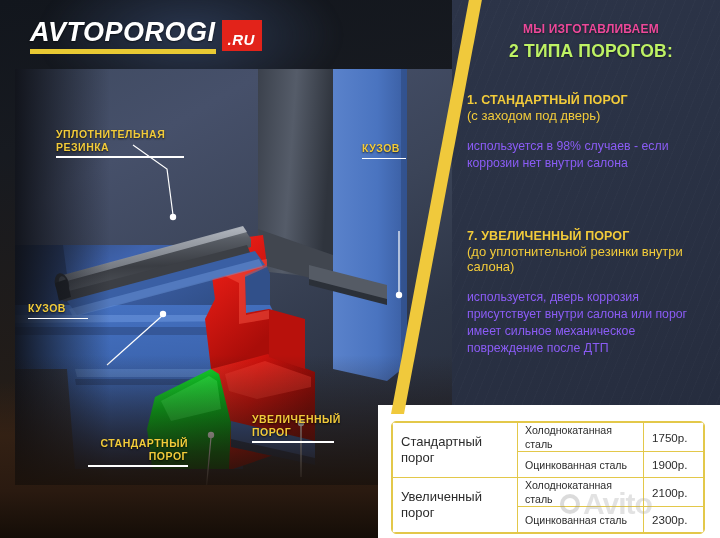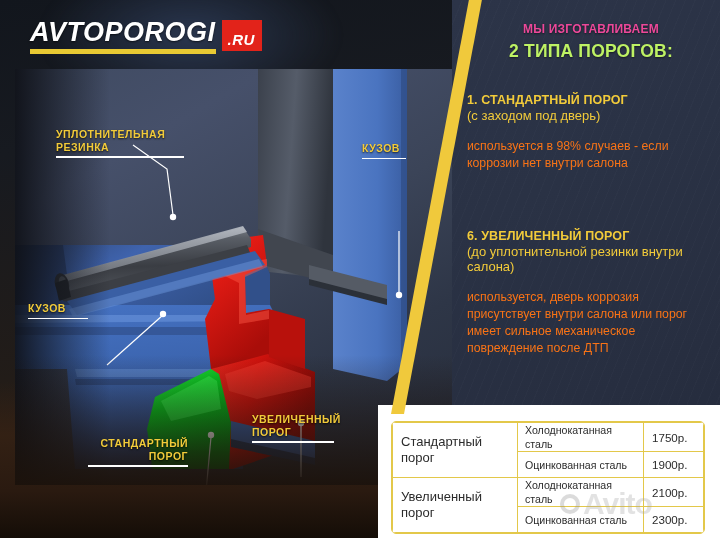--- a/index.html
+++ b/index.html
@@ -60,21 +60,21 @@
 
   #headline{position:absolute;left:471px;top:18px;width:240px;text-align:center;z-index:9;}
   #hl1{color:#ec4899;font-size:12px;font-weight:bold;letter-spacing:.2px;line-height:22px;
        text-shadow:0 1px 2px rgba(0,0,0,.5);}
   #hl2{color:#bef264;font-size:17.5px;font-weight:bold;letter-spacing:.2px;line-height:22px;
        text-shadow:0 1px 2px rgba(0,0,0,.5);}
 
   .block{position:absolute;z-index:9;width:234px;left:467px;}
   .b-title{color:#f2cb3a;font-size:12.5px;font-weight:bold;line-height:16px;letter-spacing:.1px;}
   .b-sub{color:#f2cb3a;font-size:13px;line-height:15px;}
-  .b-body{color:#f97316;font-size:12.3px;line-height:17px;margin-top:15px;}
+  .b-body{color:#8b5cf6;font-size:12.3px;line-height:17px;margin-top:15px;}
   #block1{top:92px;}
   #block2{top:228px;}
 
   
   #price-table{position:absolute;left:391px;top:421px;width:312px;z-index:10;
      border:1.5px solid #e3c84a;border-radius:5px;overflow:hidden;background:#fff;}
   table{border-collapse:collapse;width:100%;background:#fff;}
   td{border:1px solid #e3c84a;padding:0 7px;vertical-align:middle;color:#2b2b2b;}
   td.name{font-size:13px;line-height:16px;width:108px;padding:6px 8px;}
   td.mat{font-size:10.6px;line-height:14px;height:25px;}
@@ -264,21 +264,21 @@
     <div id="hl2">2 ТИПА ПОРОГОВ:</div>
   </div>
 
   <div class="block" id="block1">
     <div class="b-title">1. СТАНДАРТНЫЙ ПОРОГ</div>
     <div class="b-sub">(с заходом под дверь)</div>
     <div class="b-body">используется в 98% случаев - если коррозии нет внутри салона</div>
   </div>
 
   <div class="block" id="block2">
-    <div class="b-title">6. УВЕЛИЧЕННЫЙ ПОРОГ</div>
+    <div class="b-title">7. УВЕЛИЧЕННЫЙ ПОРОГ</div>
     <div class="b-sub">(до уплотнительной резинки внутри салона)</div>
     <div class="b-body">используется, дверь коррозия присутствует внутри салона или порог имеет сильное механическое повреждение после ДТП</div>
   </div>
 
   <div id="price-table">
     <table>
       <tbody>
         <tr>
           <td class="name" rowspan="2">Стандартный порог</td>
           <td class="mat">Холоднокатанная сталь</td>

